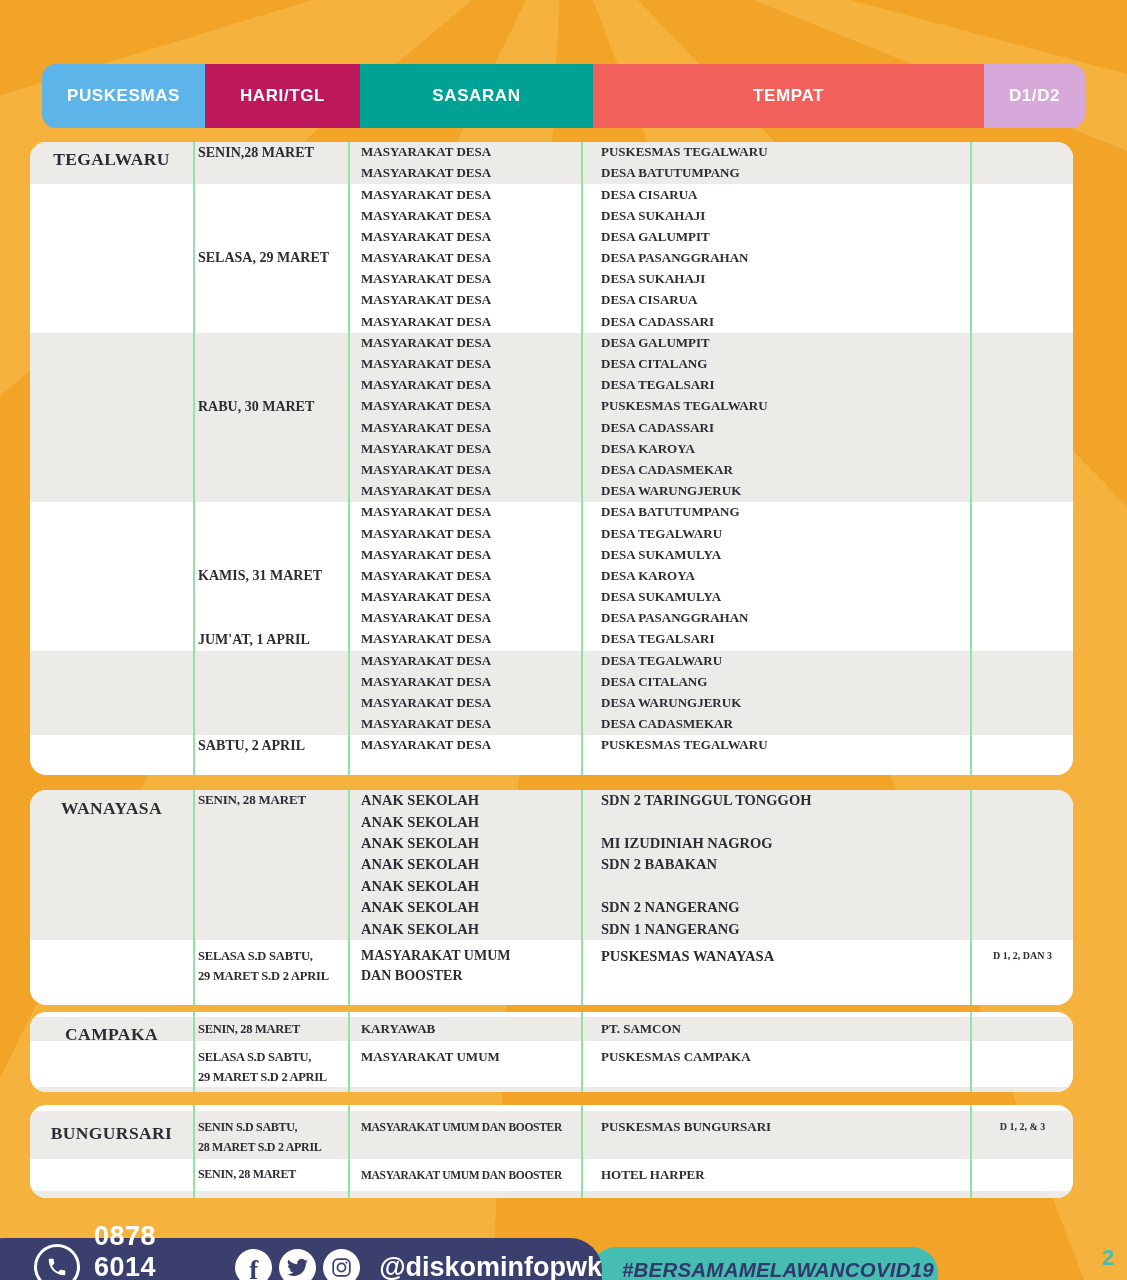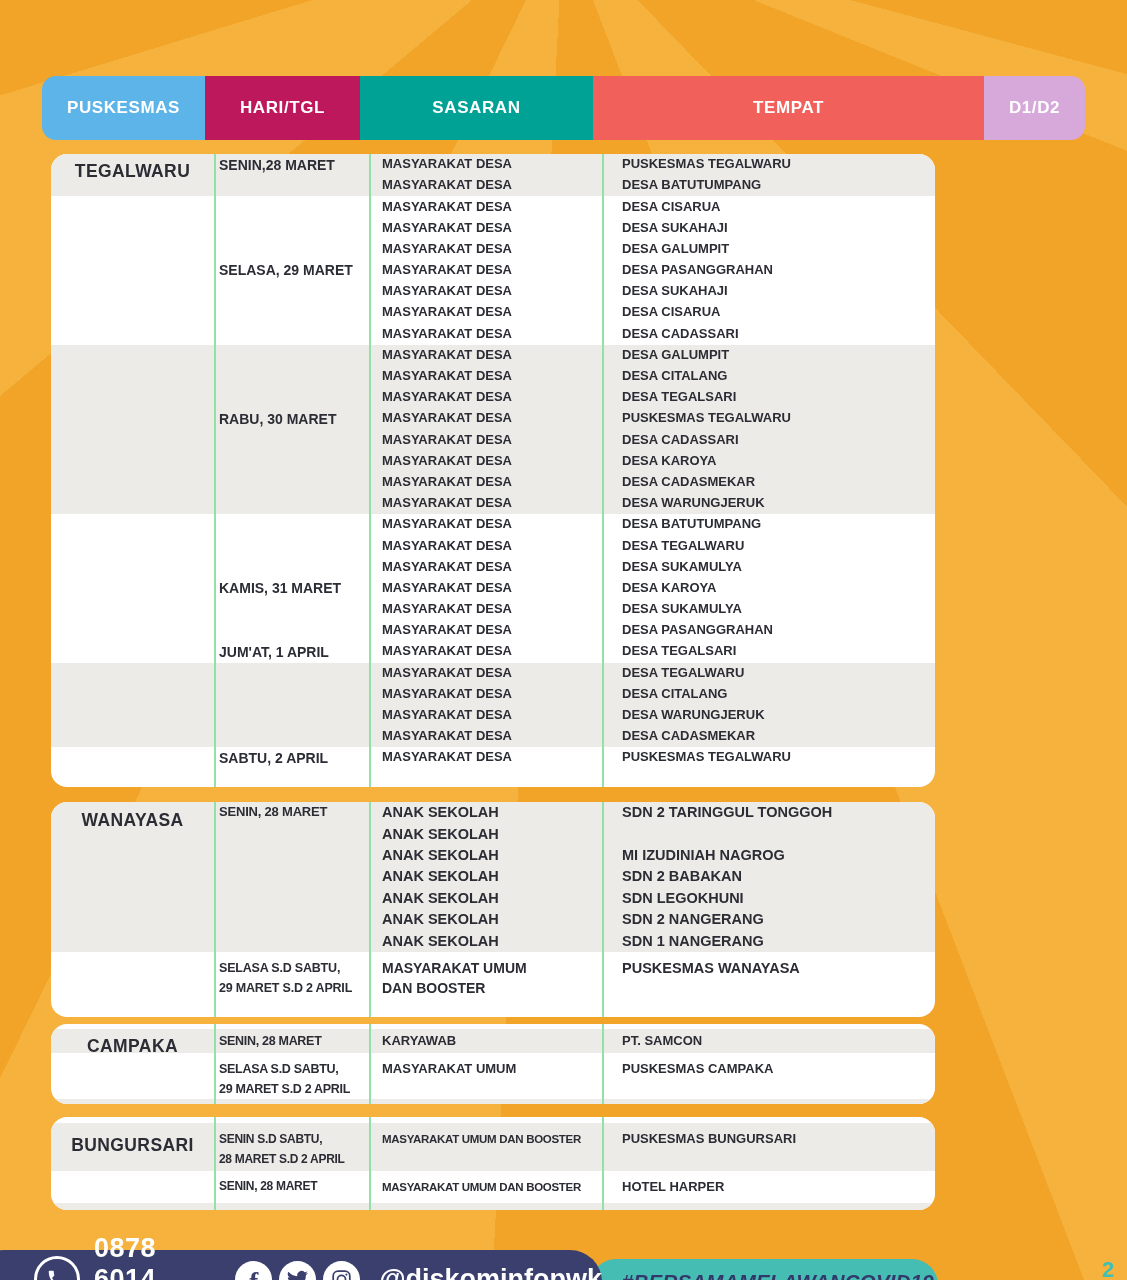--- a/index.html
+++ b/index.html
@@ -7,34 +7,34 @@
     width:1127px;height:1280px;position:relative;overflow:hidden;
     font-family:"Liberation Sans", sans-serif;
     background:#F2A62C;
   }
   #bg-rays{
     position:absolute;inset:0;
     background:repeating-conic-gradient(from 112deg at 50% -6%,
       #F1A427 0deg 24deg, #F6B440 24deg 47deg);
     opacity:.85;
   }
-  #page{position:absolute;inset:0;margin-top:12px;}
+  #page{position:absolute;inset:0;}
 
   
   .header-row{position:absolute;left:42px;top:64px;width:1043px;height:64px;display:flex;}
   .hcell{display:flex;align-items:center;justify-content:center;
     color:#fff;font-weight:700;font-size:17px;letter-spacing:.6px;box-sizing:border-box;}
   .hcell.c0{width:163px;background:#5CB4E8;border-radius:14px 0 0 14px;}
   .hcell.c1{width:155px;background:#be185d;}
   .hcell.c2{width:233px;background:#00A295;}
   .hcell.c3{width:391px;background:#F2605C;text-align:right;}
   .hcell.c4{width:101px;background:#D7A8DA;border-radius:0 14px 14px 0;}
 
   
-  #sections{position:absolute;left:51px;top:142px;width:884px;}
+  #sections{position:absolute;left:30px;top:142px;width:1043px;font-family:Liberation Serif, serif;}
   .card{position:relative;background:#fff;border-radius:16px;overflow:hidden;
     color:#2B2C34;box-sizing:border-box;}
   .s0{height:633px;margin-bottom:15px;}
   .s1{height:215px;margin-bottom:7px;}
   .s2{height:80px;margin-bottom:13px;padding-top:5px;}
   .s3{height:93px;padding-top:6px;}
   .s2::after,.s3::after{content:"";display:block;height:24px;background:#EDEBE8;}
 
   .divider{position:absolute;top:0;bottom:0;width:2px;background:#8FE3A6;}
 
@@ -484,23 +484,20 @@
           <div class="cell cell-tempat">
             <div>SDN 2 BABAKAN</div>
           </div>
           <div class="cell cell-d1d2"></div>
         </div>
         <div class="row shaded">
           <div class="cell cell-puskesmas"></div>
           <div class="cell cell-date"></div>
           <div class="cell cell-sasaran">
             <div>ANAK SEKOLAH</div>
-          </div>
-          <div class="cell cell-tempat">
-            <div>SDN LEGOKHUNI</div>
           </div>
           <div class="cell cell-d1d2"></div>
         </div>
         <div class="row shaded">
           <div class="cell cell-puskesmas"></div>
           <div class="cell cell-date"></div>
           <div class="cell cell-sasaran">
             <div>ANAK SEKOLAH</div>
           </div>
           <div class="cell cell-tempat">

